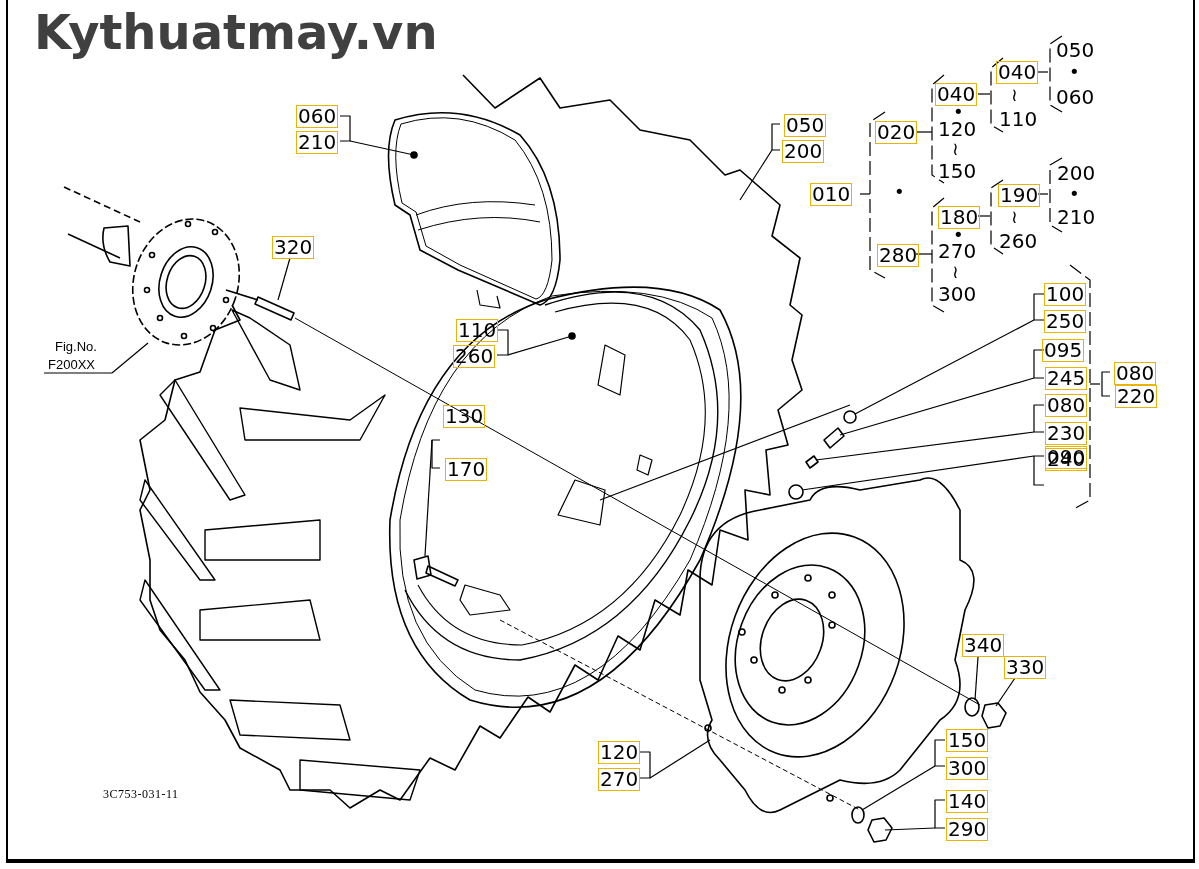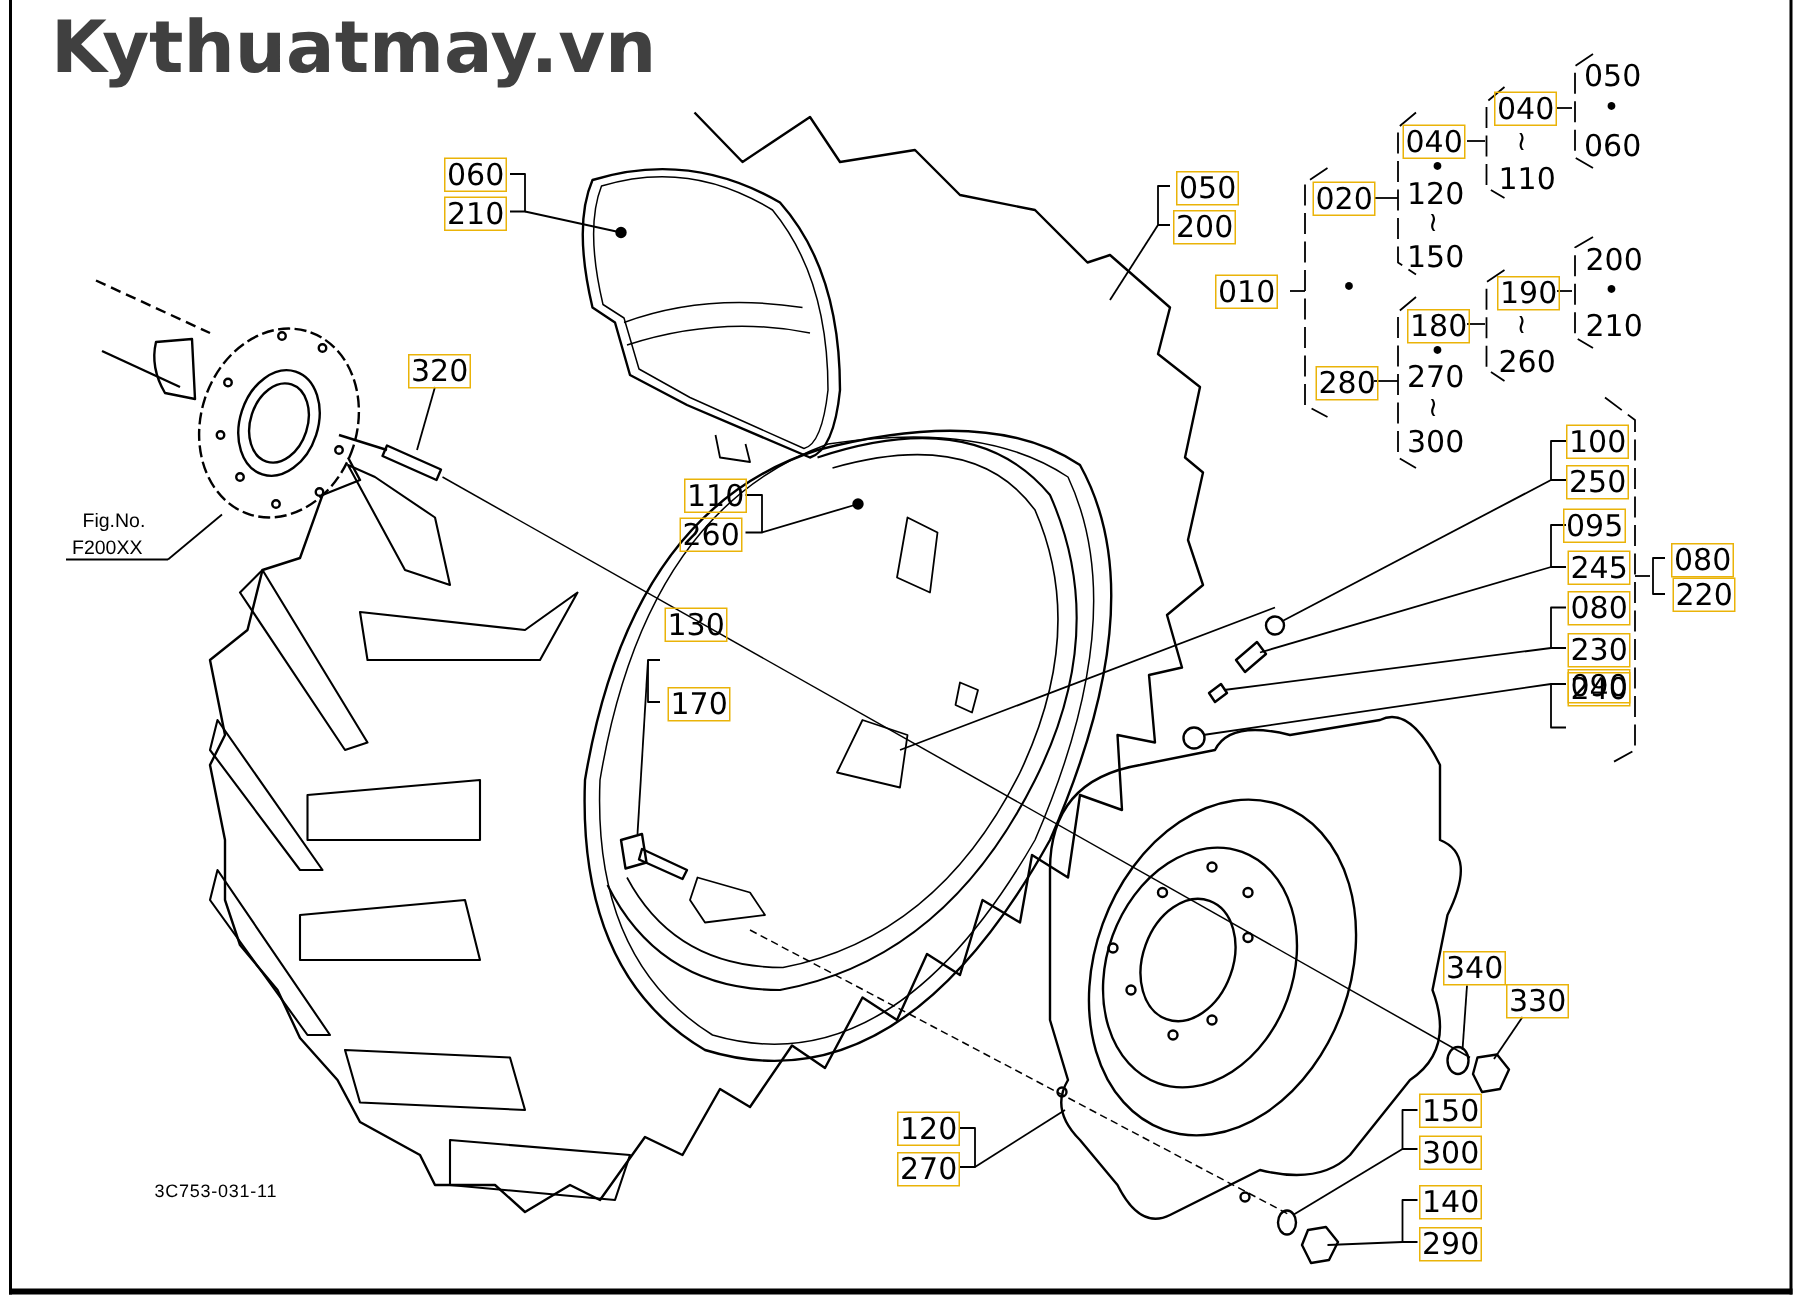--- a/index.html
+++ b/index.html
@@ -4,21 +4,21 @@
 <style>
   html, body { margin: 0; padding: 0; background: #ffffff; }
   body { width: 1199px; height: 869px; position: relative; overflow: hidden; font-family: "DejaVu Sans", sans-serif; }
   .frame { position: absolute; left: 6px; top: 0; width: 1189px; height: 863px; border-left: 2px solid #000; border-right: 2px solid #000; border-bottom: 4px solid #000; box-sizing: border-box; }
   .brand { position: absolute; left: 34px; top: 4px; font-family: "DejaVu Sans", sans-serif; font-weight: bold; font-size: 48px; color: #404040; letter-spacing: 0px; line-height: 56px; }
   svg#drawing { position: absolute; left: 0; top: 0; }
   .lbl { position: absolute; font-family: "DejaVu Sans", sans-serif; font-size: 20px; line-height: 21px; color: #000; padding: 0 1px; }
   .boxed { border: 1px solid #eab308; }
   .plain { border: 1px solid transparent; }
   .fig { position: absolute; font-family: "Liberation Sans", sans-serif; font-size: 13px; color: #000; line-height: 16px; }
-  .code { position: absolute; font-family: Liberation Sans, sans-serif; font-size: 12px; color: #000; letter-spacing: 0.5px; }
+  .code { position: absolute; font-family: Liberation Serif, serif; font-size: 12px; color: #000; letter-spacing: 0.5px; }
   .sym { position: absolute; font-family: "DejaVu Sans", sans-serif; font-size: 18px; color:#000; line-height: 18px; }
 </style>
 </head>
 <body>
 
 <div class="frame"></div>
 <div class="brand">Kythuatmay.vn</div>
 
 <svg id="drawing" width="1199" height="869" viewBox="0 0 1199 869" fill="none" stroke="#000" stroke-width="1.6" stroke-linejoin="round">
 

